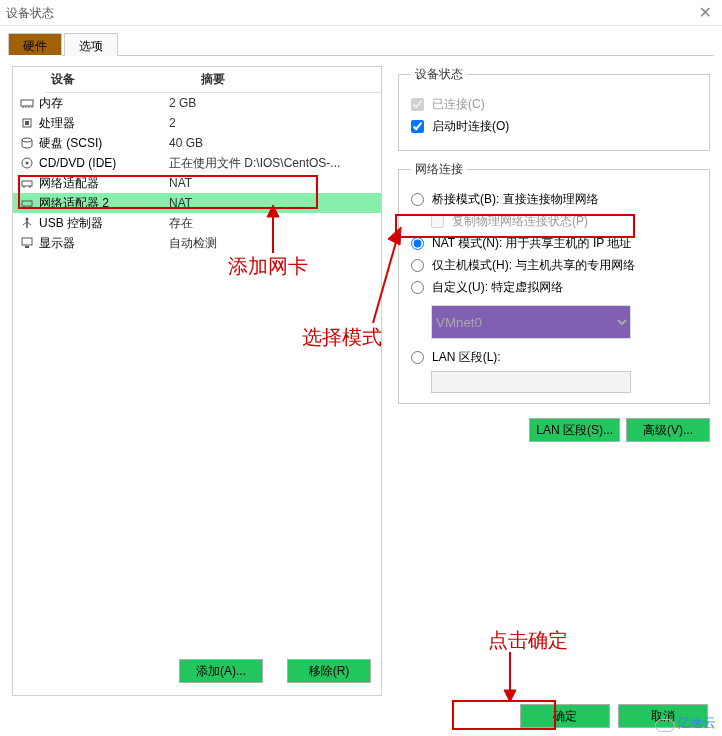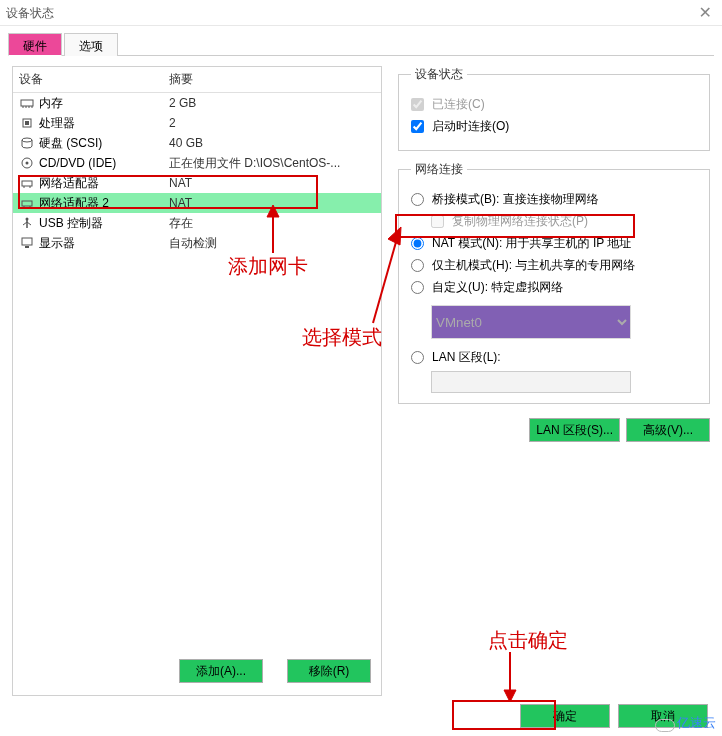--- a/index.html
+++ b/index.html
@@ -39,43 +39,44 @@
     padding: 4px 14px 2px 14px;
     border: 1px solid #ccc;
     border-bottom: none;
     margin-right: 2px;
     background: #f9f9f9;
     position: relative;
     top: 1px;
     cursor: pointer;
   }
   .tab.active {
-    background: #ec4899;
+    background: #a16207;
     border-bottom: 1px solid #fff;
   }
   .content {
     display: flex;
     padding: 10px 6px 0 12px;
     gap: 16px;
     height: 640px;
   }
   
   .left {
     width: 370px;
     border: 1px solid #d0d0d0;
     position: relative;
     display: flex;
     flex-direction: column;
   }
   .listhdr {
     display: flex;
     border-bottom: 1px solid #e0e0e0;
     padding: 4px 0 4px 6px;
-    font-weight: normal;
+    font-weight: bold;
     color: #333;
+    margin-left: 32px;
   }
   .col-dev { width: 150px; }
   .col-sum { flex: 1; }
   .list {
     flex: 1;
     overflow: hidden;
   }
   .row {
     display: flex;
     align-items: center;

